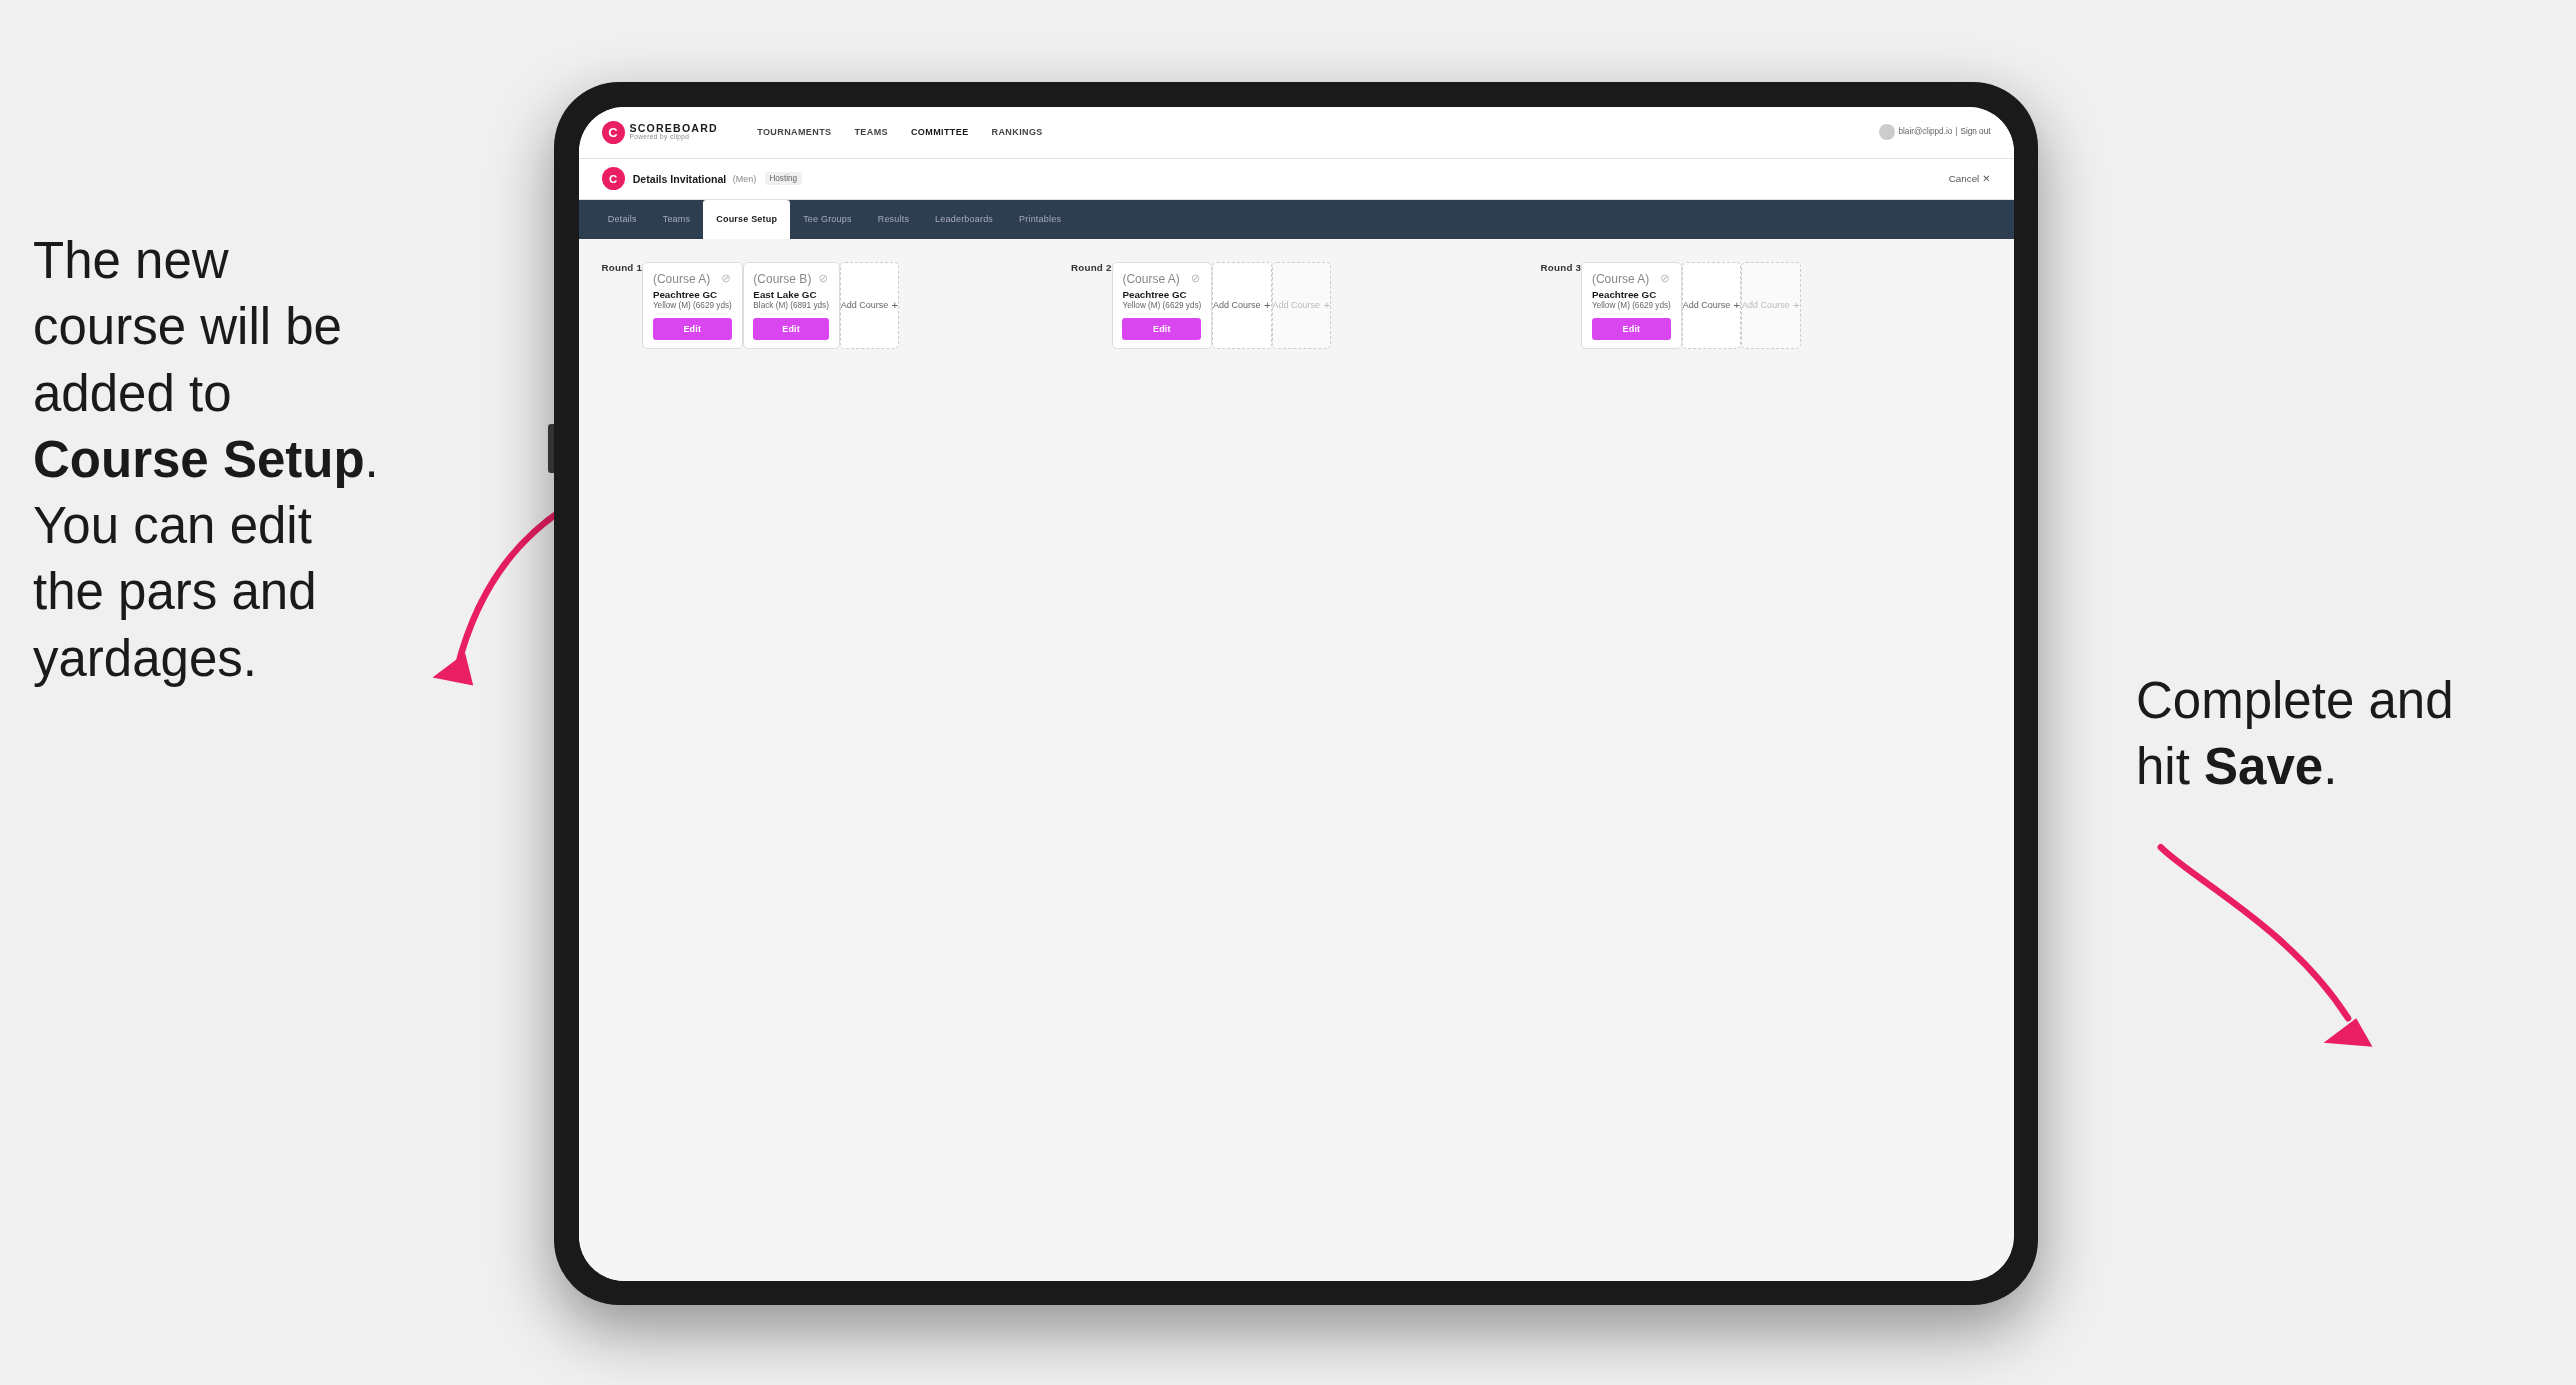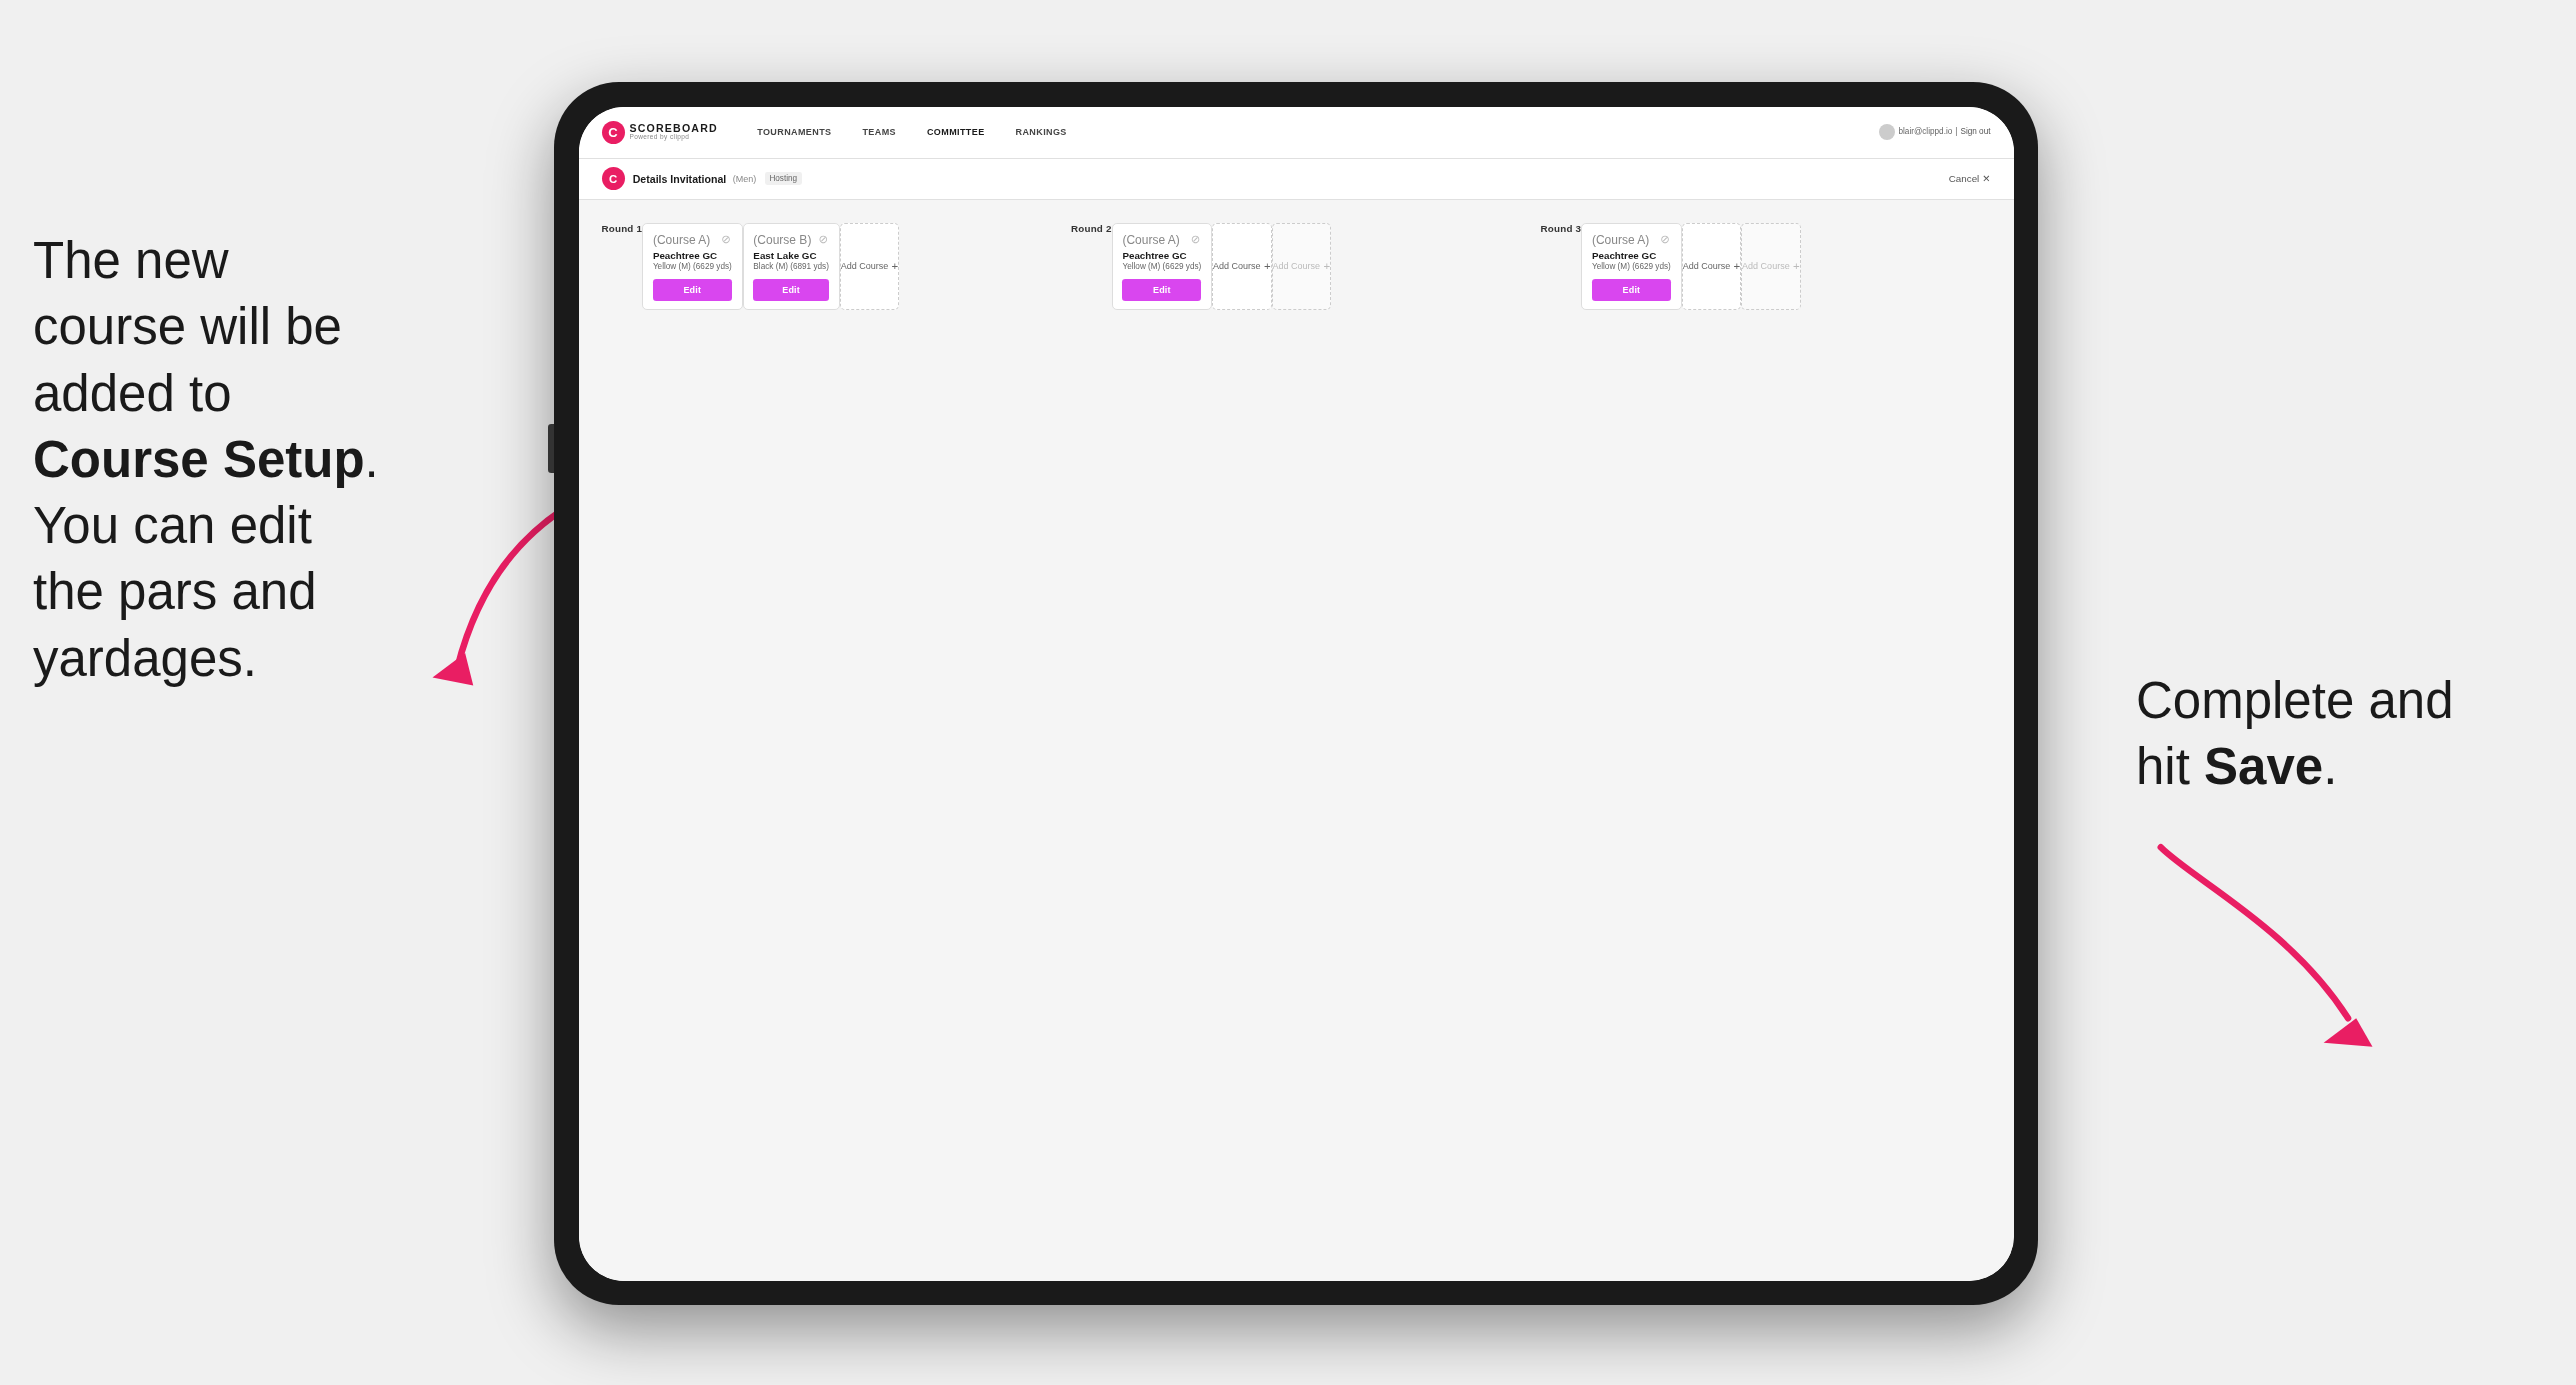--- a/index.html
+++ b/index.html
@@ -145,21 +145,21 @@
     }
 
     .brand-sub {
       font-size: 6.5px;
       color: #888;
       letter-spacing: 0.4px;
     }
 
     .nav-links {
       display: flex;
-      gap: 31px;
+      gap: 23px;
       margin-left: 16.3px;
       align-items: flex-end;
     }
 
     .nav-link {
       font-size: 9px;
       font-weight: 600;
       color: #444;
       text-decoration: none;
       letter-spacing: 0.4px;
@@ -449,20 +449,29 @@
         <div class="tournament-logo">C</div>
         <span class="tournament-name">Details Invitational</span>
         <span class="tournament-type">(Men)</span>
         <span class="tournament-badge">Hosting</span>
         <div class="cancel-btn">
           <span>Cancel</span>
           <span>✕</span>
         </div>
       </div>
 
+      <div class="sub-nav">
+        <div class="sub-nav-tab">Details</div>
+        <div class="sub-nav-tab">Teams</div>
+        <div class="sub-nav-tab active">Course Setup</div>
+        <div class="sub-nav-tab">Tee Groups</div>
+        <div class="sub-nav-tab">Results</div>
+        <div class="sub-nav-tab">Leaderboards</div>
+        <div class="sub-nav-tab">Printables</div>
+      </div>
 
       <div class="main-content">
         <div class="rounds-grid">
 
           <div class="round-column">
             <div class="round-title">Round 1</div>
 
             <div class="course-card">
               <div class="delete-icon">⊘</div>
               <div class="course-label">(Course A)</div>

